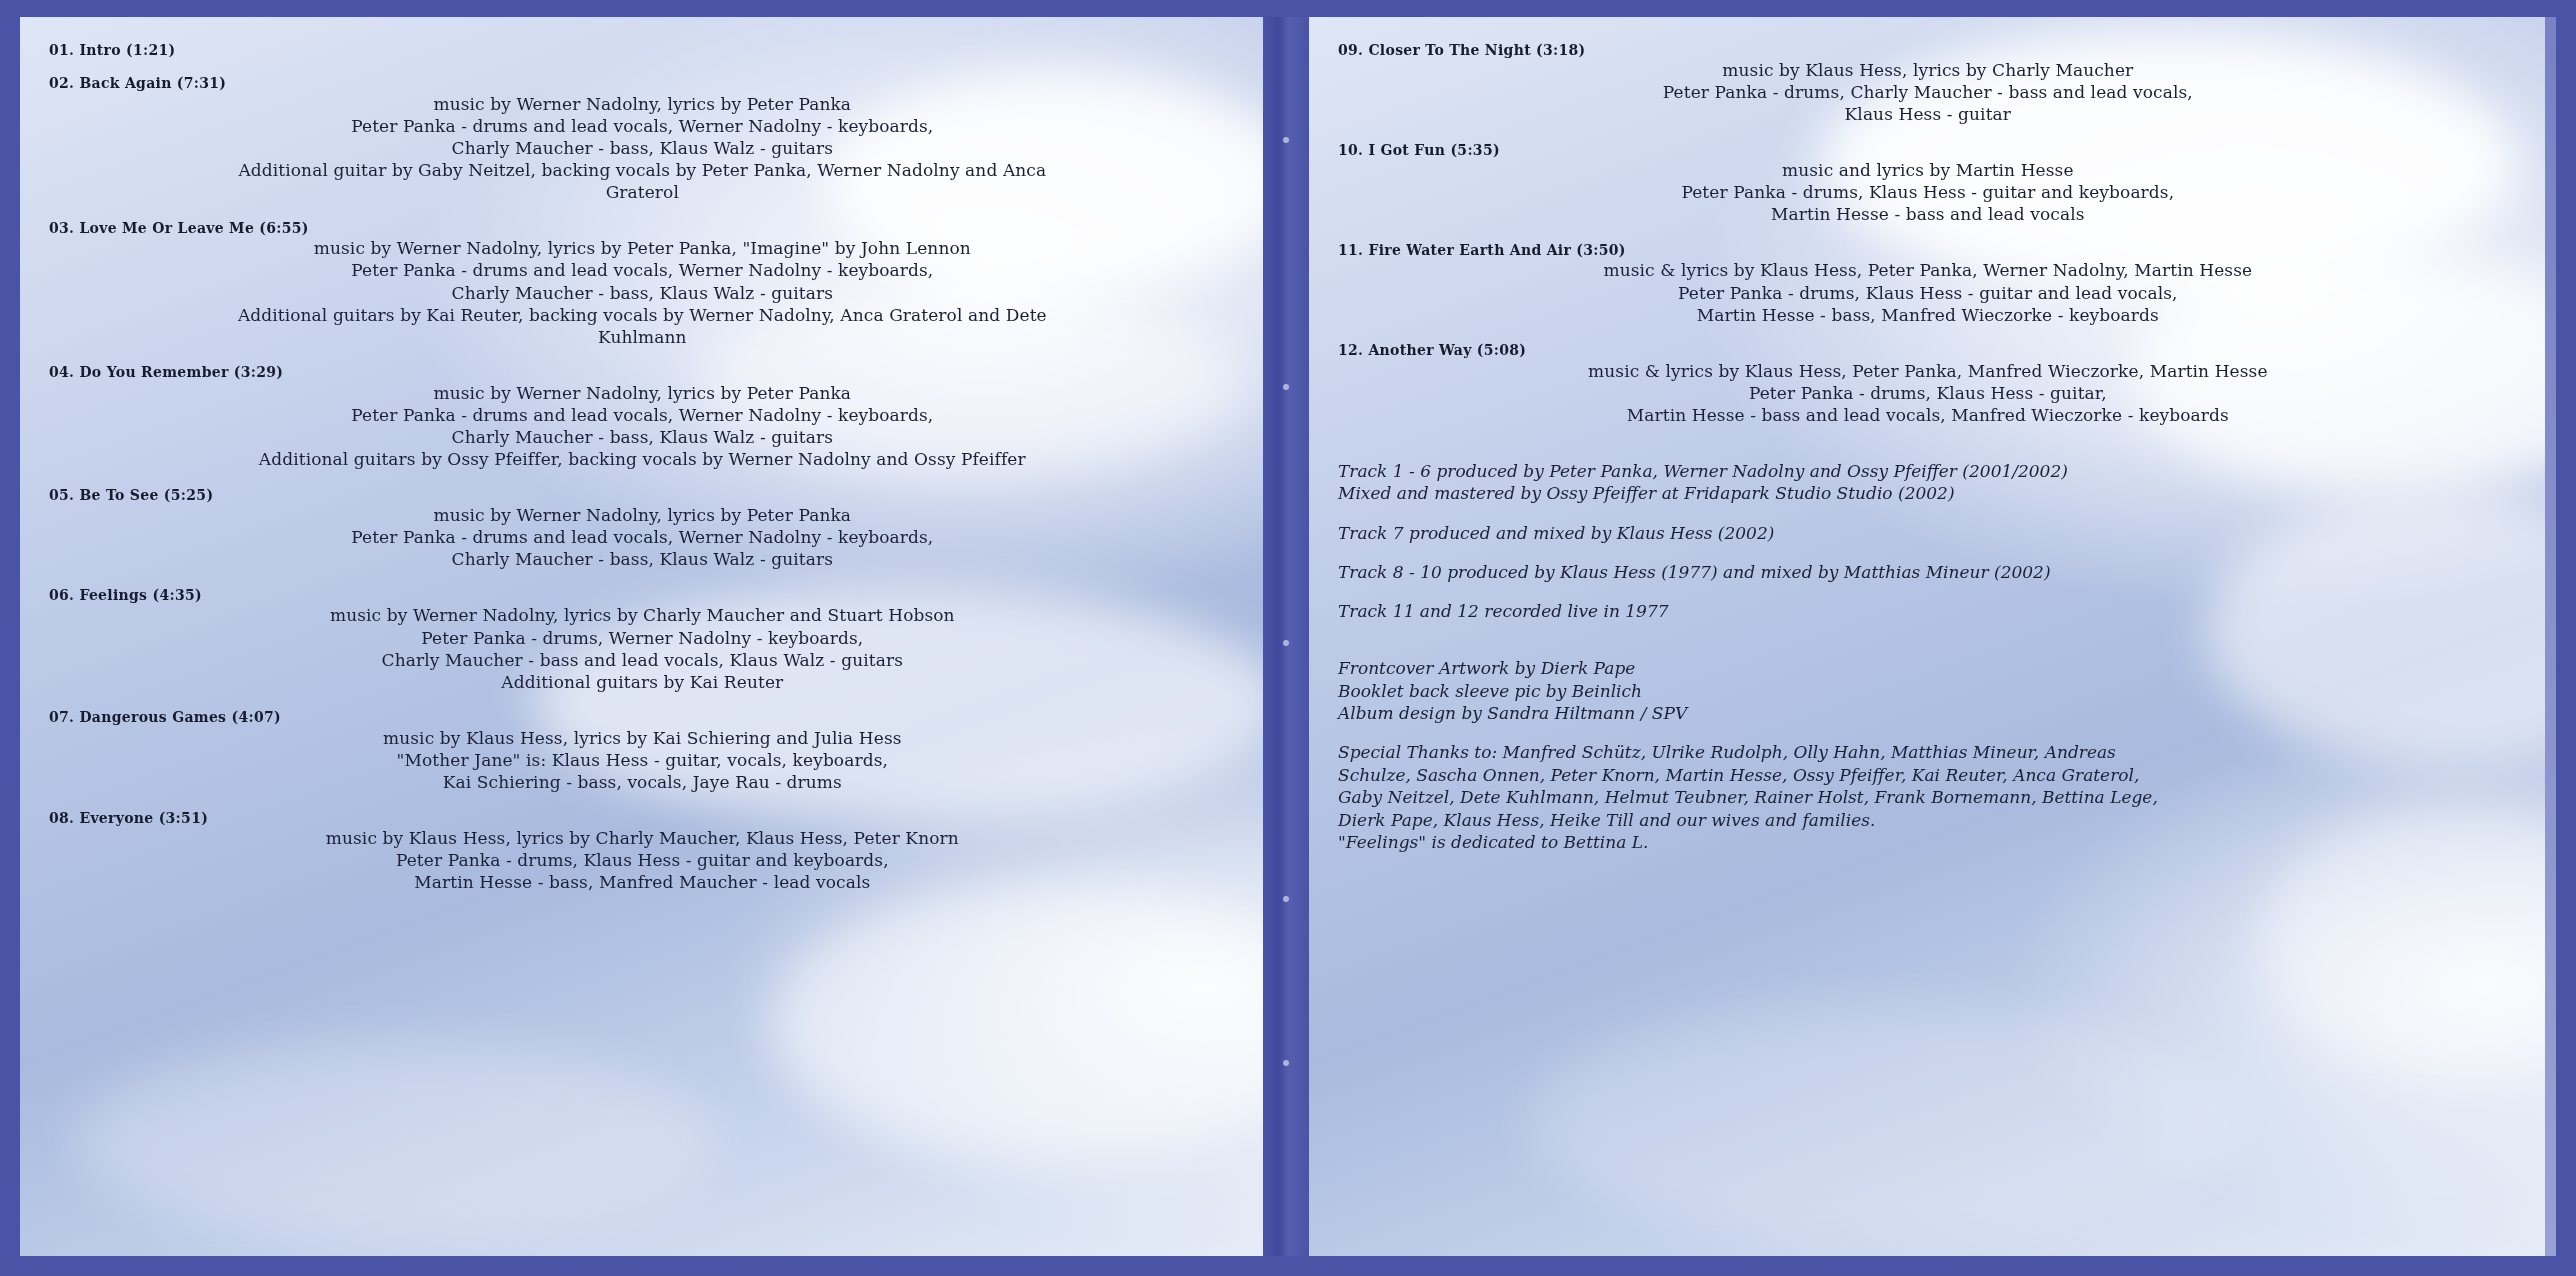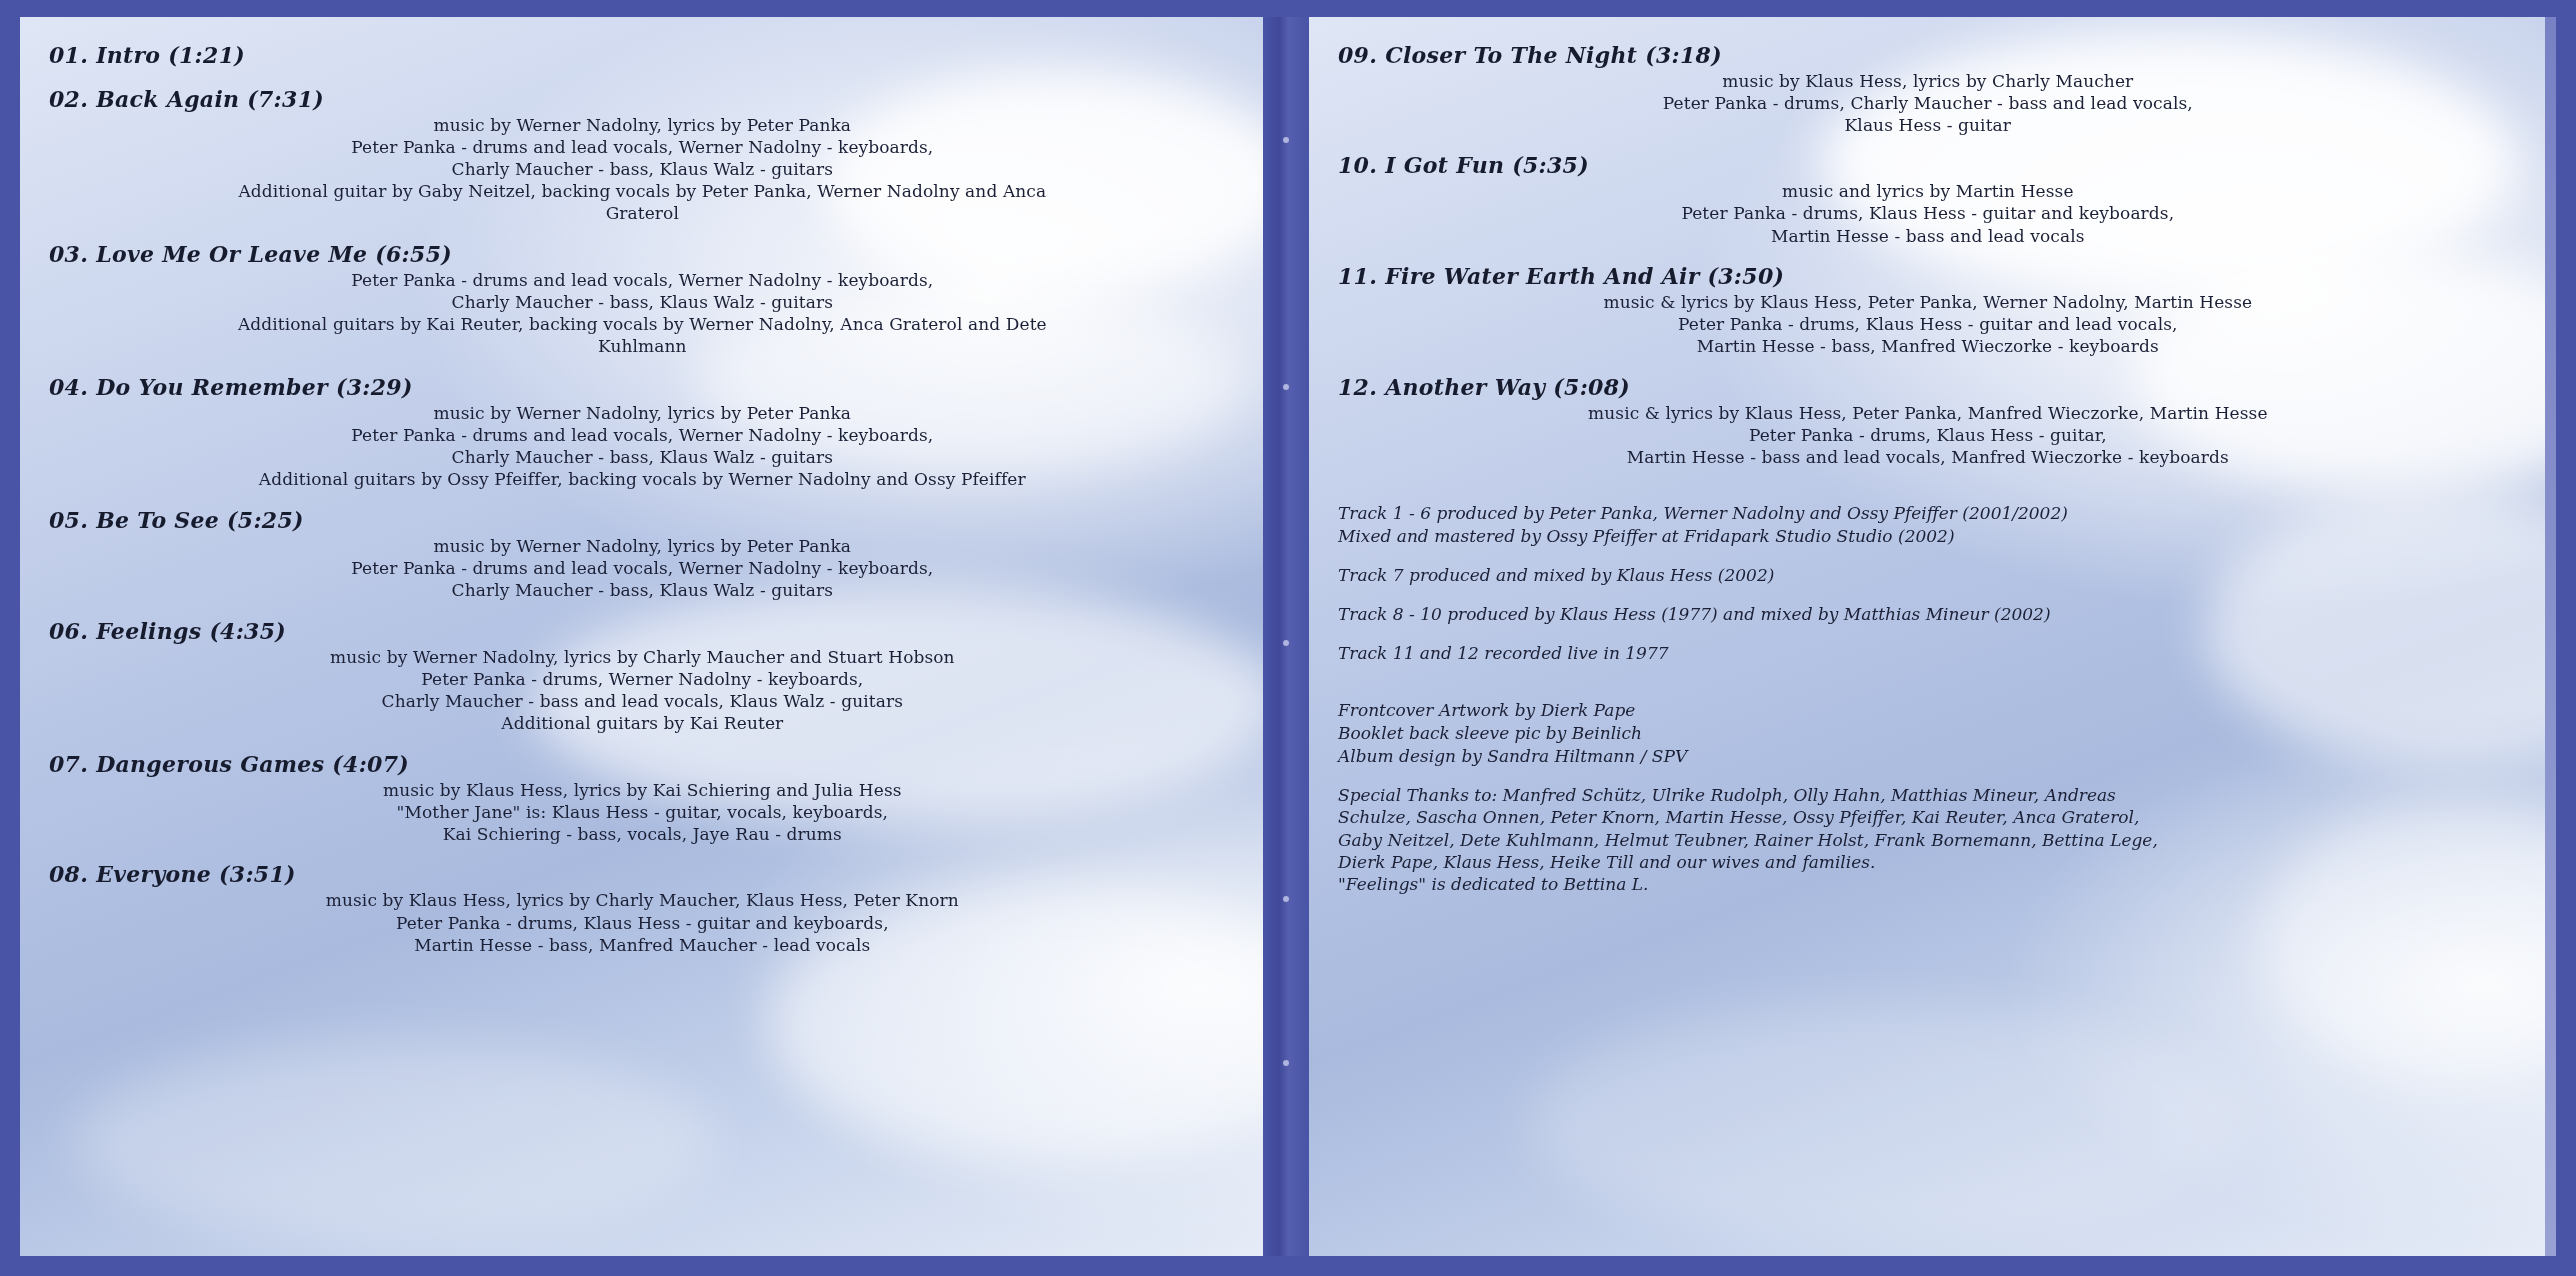--- a/index.html
+++ b/index.html
@@ -74,23 +74,22 @@
     left: 0; top: 0;
     width: 100%;
     height: 100%;
     padding: 24px 27.4px 9.1px 29px;
     box-sizing: border-box;
   }
 
   .track { margin-bottom: 15.5px; }
   .track-title {
     font-family: "DejaVu Serif", serif;
-    font-style: italic;
     font-weight: bold;
-    font-size: 22px;
+    font-size: 14px;
     color: #171b2e;
     letter-spacing: 0.3px;
     line-height: 1.32;
   }
   .credit-line {
     font-family: "DejaVu Serif", serif;
     font-size: 17px;
     color: #1b2036;
     line-height: 1.30;
     letter-spacing: 0.1px;
@@ -129,20 +128,21 @@
         <div class="track-title">02. Back Again (7:31)</div>
         <div class="credit-line">music by Werner Nadolny, lyrics by Peter Panka</div>
         <div class="credit-line">Peter Panka - drums and lead vocals, Werner Nadolny - keyboards,</div>
         <div class="credit-line">Charly Maucher - bass, Klaus Walz - guitars</div>
         <div class="credit-line">Additional guitar by Gaby Neitzel, backing vocals by Peter Panka, Werner Nadolny and Anca</div>
         <div class="credit-line">Graterol</div>
       </div>
 
       <div class="track">
         <div class="track-title">03. Love Me Or Leave Me (6:55)</div>
+        <div class="credit-line">music by Werner Nadolny, lyrics by Peter Panka, "Imagine" by John Lennon</div>
         <div class="credit-line">Peter Panka - drums and lead vocals, Werner Nadolny - keyboards,</div>
         <div class="credit-line">Charly Maucher - bass, Klaus Walz - guitars</div>
         <div class="credit-line">Additional guitars by Kai Reuter, backing vocals by Werner Nadolny, Anca Graterol and Dete</div>
         <div class="credit-line">Kuhlmann</div>
       </div>
 
       <div class="track">
         <div class="track-title">04. Do You Remember (3:29)</div>
         <div class="credit-line">music by Werner Nadolny, lyrics by Peter Panka</div>
         <div class="credit-line">Peter Panka - drums and lead vocals, Werner Nadolny - keyboards,</div>

